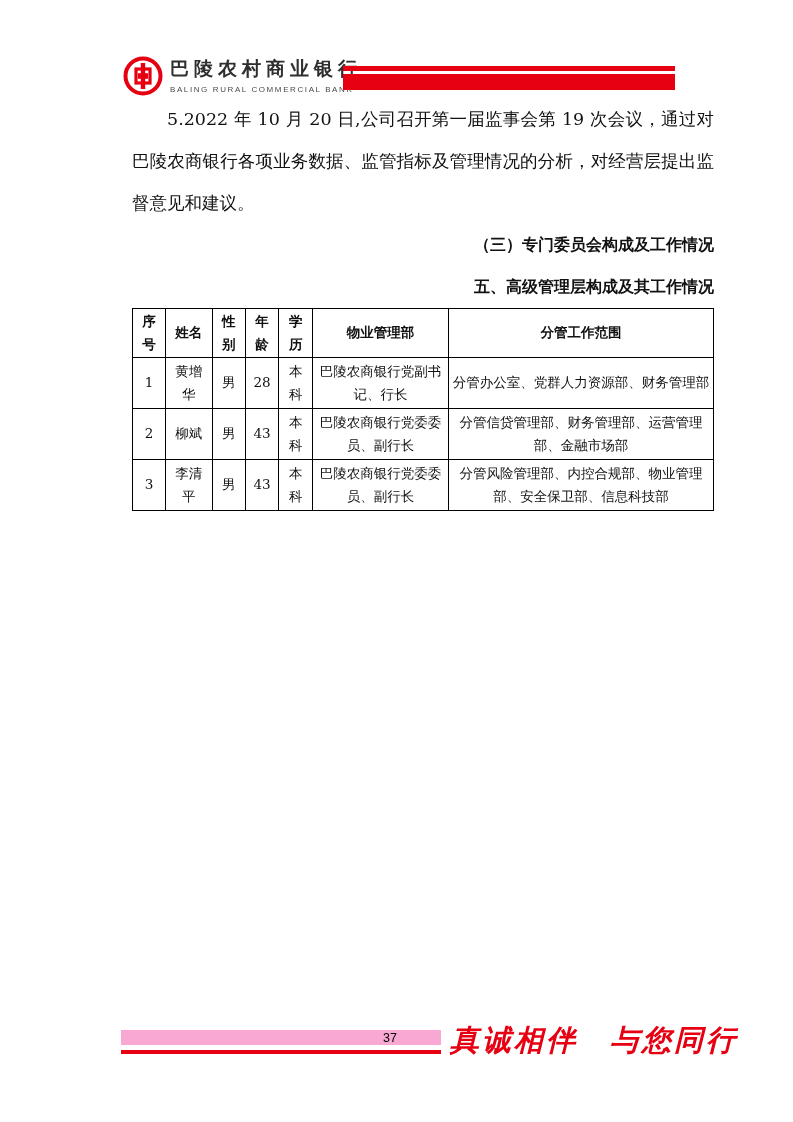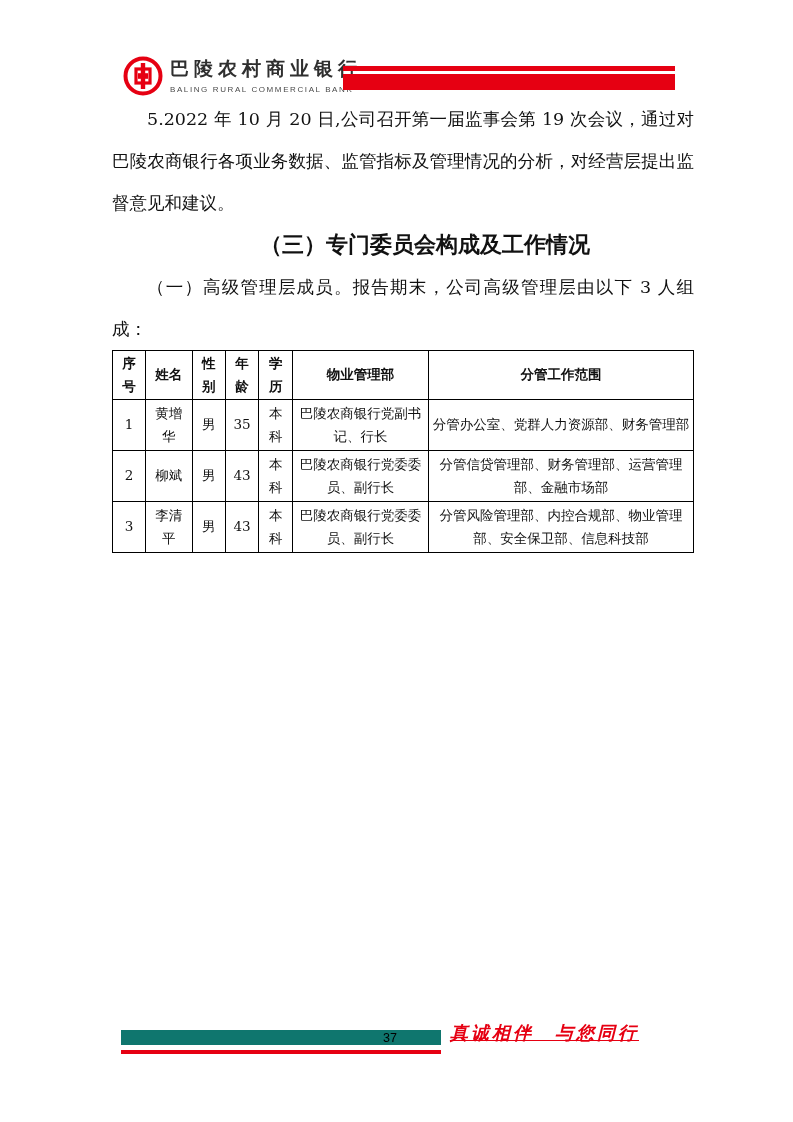--- a/index.html
+++ b/index.html
@@ -20,29 +20,29 @@
     font-family:"DejaVu Serif","Liberation Serif",serif;white-space:nowrap;
   }
   .bank-en{
     font-size:8px;letter-spacing:1.6px;color:#4a4a4a;margin-top:3px;
     font-family:"Liberation Sans","DejaVu Sans",sans-serif;white-space:nowrap;
   }
   .hbar-thin{position:absolute;left:343px;top:66px;width:332px;height:5px;}
   .hbar-thick{position:absolute;left:343px;top:74px;width:332px;height:16px;}
   
   .main{
-    position:absolute;left:112px;top:98px;width:582px;
+    position:absolute;left:132px;top:98px;width:582px;
     font-size:17.5px;line-height:42px;text-align:justify;
   }
   .para{margin:0;text-indent:2em;}
   .heading{
-    margin:0;font-size:22px;line-height:42px;text-indent:2em;
+    margin:0;font-size:16px;line-height:42px;text-indent:2em;
     font-weight:bold;
     font-family:"DejaVu Sans","Liberation Sans",sans-serif;
-    text-align:center;
+    text-align:right;
   }
   
   table.mgmt{
     width:100%;border-collapse:collapse;table-layout:fixed;
     margin:0;font-size:13.5px;line-height:1.7;text-align:center;
   }
   table.mgmt th,table.mgmt td{
     border:1px solid #000;padding:1px 3px;vertical-align:middle;
   }
   table.mgmt thead tr{height:36px;}
@@ -54,24 +54,23 @@
   
   .fbar-thick{position:absolute;left:121px;top:1030px;width:320px;height:15px;}
   .fbar-thin{position:absolute;left:121px;top:1050px;width:320px;height:4px;}
   .pageno{
     position:absolute;right:44px;top:50%;transform:translateY(-52%);
     color:#000;font-size:12.5px;line-height:1;
     font-family:"Liberation Sans","DejaVu Sans",sans-serif;
   }
   .slogan{
     position:absolute;left:450px;top:1021px;width:260px;
-    font-size:18px;font-weight:bold;font-style:italic;
+    font-size:29px;font-weight:bold;font-style:italic;
     letter-spacing:3px;white-space:nowrap;
     font-family:"DejaVu Serif","Liberation Serif",serif;
-    text-decoration:underline;
   }
 </style>
 </head>
 <body>
 
 <div class="page">
 
   <div class="logo">
     <svg viewBox="0 0 40 42" width="40" height="42">
       <circle cx="20" cy="21" r="17.5" fill="none" stroke="#e60012" stroke-width="4"></circle>
@@ -83,21 +82,21 @@
   <div class="namewrap">
     <div class="bank-cn">巴陵农村商业银行</div>
     <div class="bank-en">BALING RURAL COMMERCIAL BANK</div>
   </div>
   <div class="hbar-thin" style="background:#e60012;"></div>
   <div class="hbar-thick" style="background:#e60012;"></div>
 
   <div class="main">
     <p class="para">5.2022 年 10 月 20 日,公司召开第一届监事会第 19 次会议，通过对巴陵农商银行各项业务数据、监管指标及管理情况的分析，对经营层提出监督意见和建议。</p>
     <h3 class="heading">（三）专门委员会构成及工作情况</h3>
-    <p class="para">（一）高级管理层成员。报告期末，公司高级管理层由以下 3 人组成：</p>
+    <h3 class="heading">五、高级管理层构成及其工作情况</h3>
 
     <table class="mgmt">
       <colgroup>
         <col style="width:5.7%">
           <col style="width:8.0%">
           <col style="width:5.7%">
         <col style="width:5.8%">
           <col style="width:5.8%">
           <col style="width:23.4%">
         <col style="width:45.6%">
@@ -111,21 +110,21 @@
           <th>学历</th>
           <th>物业管理部</th>
           <th>分管工作范围</th>
         </tr>
       </thead>
       <tbody>
         <tr>
           <td>1</td>
           <td>黄增华</td>
           <td>男</td>
-          <td>35</td>
+          <td>28</td>
           <td>本科</td>
           <td>巴陵农商银行党副书记、行长</td>
           <td>分管办公室、党群人力资源部、财务管理部</td>
         </tr>
         <tr>
           <td>2</td>
           <td>柳斌</td>
           <td>男</td>
           <td>43</td>
           <td>本科</td>
@@ -139,19 +138,19 @@
           <td>43</td>
           <td>本科</td>
           <td>巴陵农商银行党委委员、副行长</td>
           <td>分管风险管理部、内控合规部、物业管理部、安全保卫部、信息科技部</td>
         </tr>
       </tbody>
     </table>
 
   </div>
 
-  <div class="fbar-thick" style="background:#0f766e;">
+  <div class="fbar-thick" style="background:#f9a8d4;">
     <span class="pageno">37</span>
   </div>
   <div class="fbar-thin" style="background:#e60012;"></div>
   <div class="slogan" style="color:#e60012;">真诚相伴　与您同行</div>
 
 </div>
 
 </body></html>

